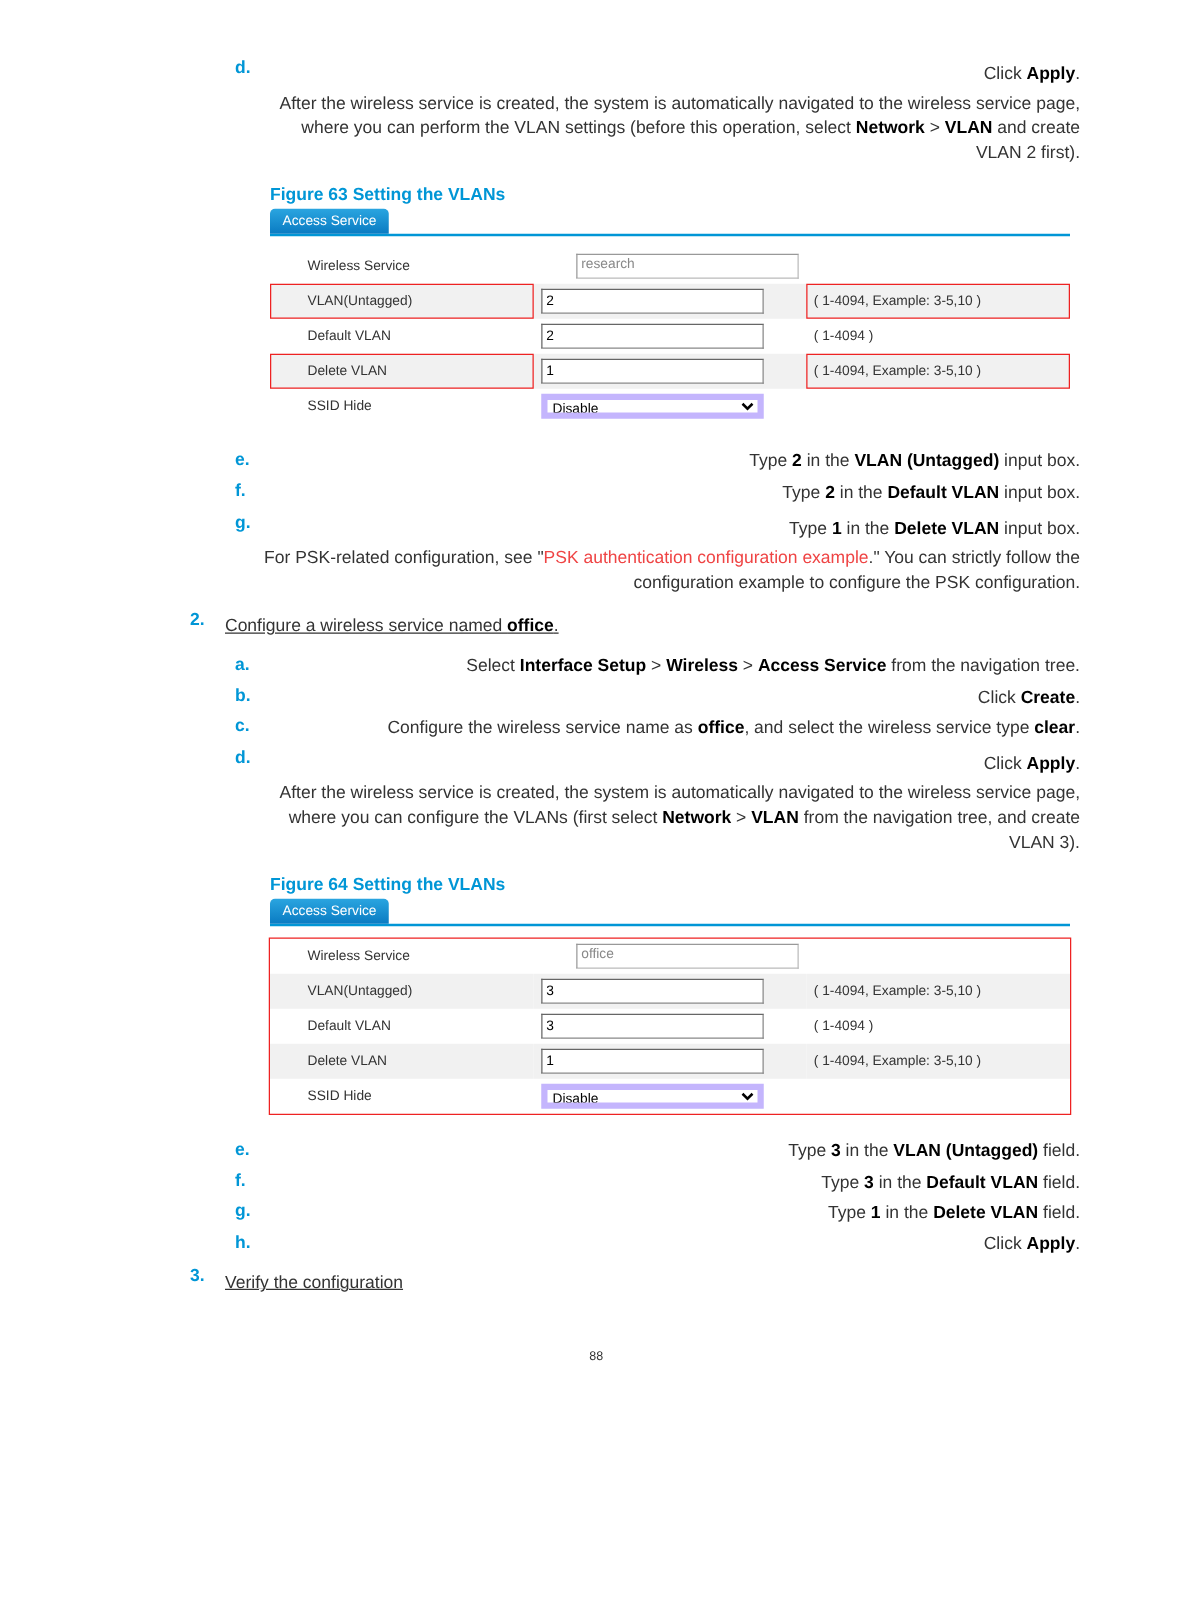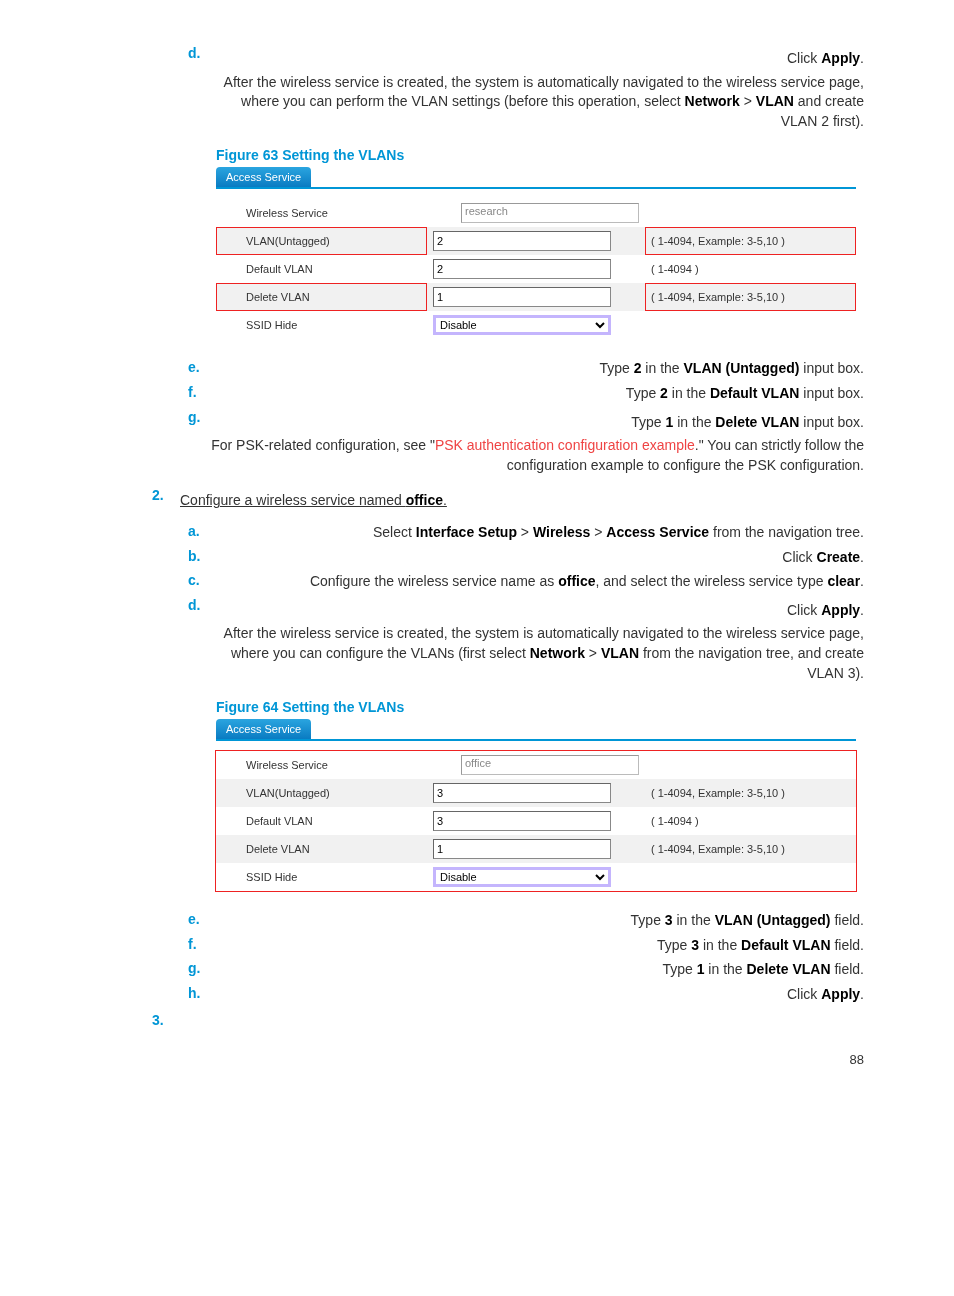--- a/index.html
+++ b/index.html
@@ -95,32 +95,32 @@
     border-left-color: #666;
     background: #fff;
     width: 170px;
     height: 16px;
     padding: 1px 3px;
     font-size: 11px;
     font-family: Tahoma, Arial, sans-serif;
     box-sizing: content-box;
   }
   .select-input {
-    border: 3px solid #c4b5fd;
+    border: 5px solid #c4b5fd;
     background: #fff;
     width: 178px;
     height: 20px;
     font-size: 11px;
     font-family: Tahoma, Arial, sans-serif;
   }
   .odd { background: #f1f1f1; }
   .page-num {
-    text-align: right;
-    margin-top: 24px;
-    font-size: 13px;
+    text-align: center;
+    margin-top: 40px;
+    font-size: 10px;
   }
   .outer-list {
     margin-left: -28px;
   }
   .outer-item {
     display: flex;
     margin: 8px 0;
   }
   .outer-item .otext { flex: 1; text-decoration: underline; }
   .sub-list {
@@ -285,19 +285,20 @@
     <div class="sub-item">
       <span class="list-marker">h.</span>
       <div class="stext"><span>Click </span><b>Apply</b><span>.</span></div>
     </div>
   </div>
 
   <div class="outer-list">
     <div class="outer-item">
       <span class="list-marker-num">3.</span>
       <div class="otext">
+        <p>Verify the configuration</p>
       </div>
     </div>
   </div>
 
 </div>
 
 <div class="page-num">88</div>
 
 </body></html>

